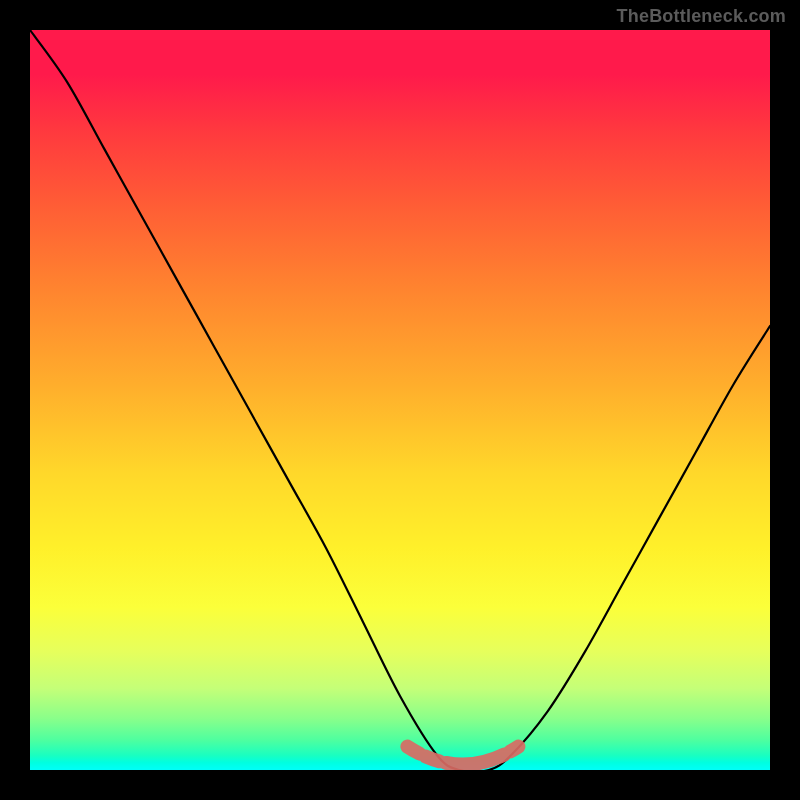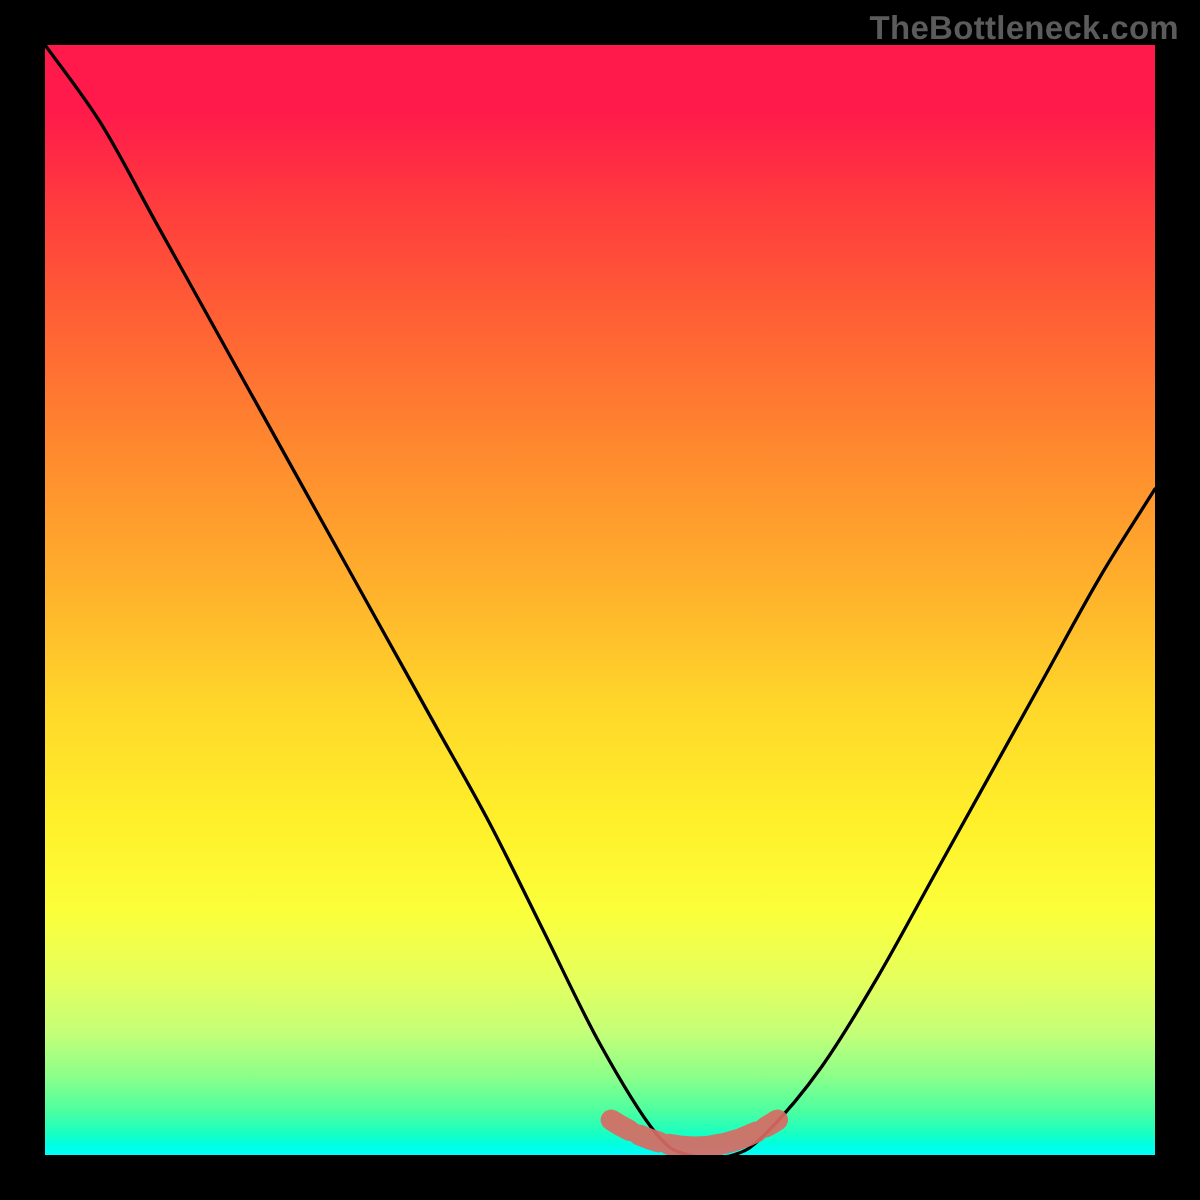--- a/index.html
+++ b/index.html
@@ -14,21 +14,21 @@
   .frame {
     position: relative;
     width: 800px;
     height: 800px;
     background: #000;
   }
   .watermark {
     position: absolute;
     top: 6px;
     right: 14px;
-    font-size: 22px;
+    font-size: 18px;
     font-weight: 600;
     color: #5b5b5b;
     letter-spacing: 0.2px;
     z-index: 10;
     user-select: none;
   }
   .plot {
     position: absolute;
     left: 30px;
     top: 30px;

